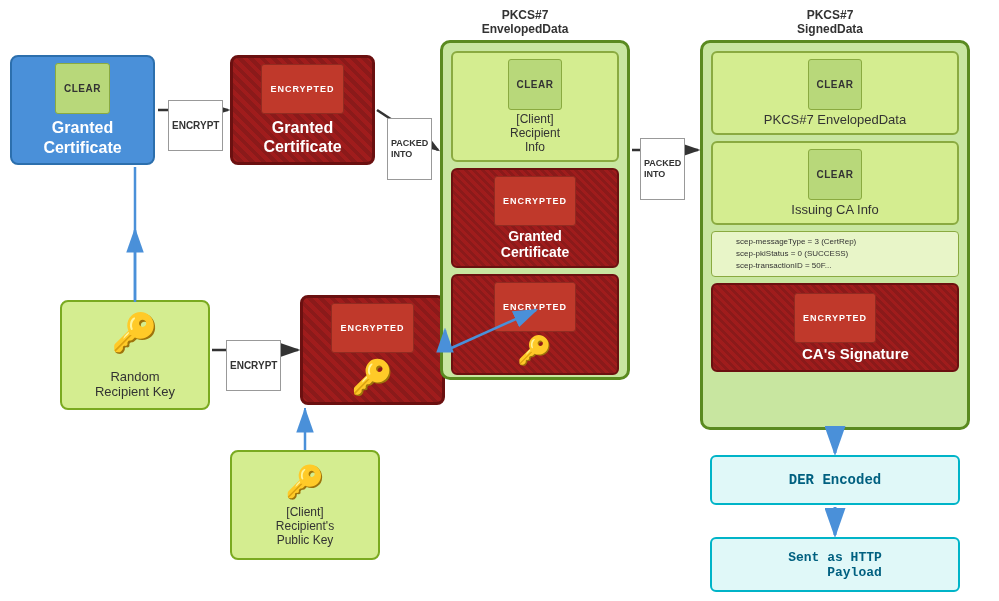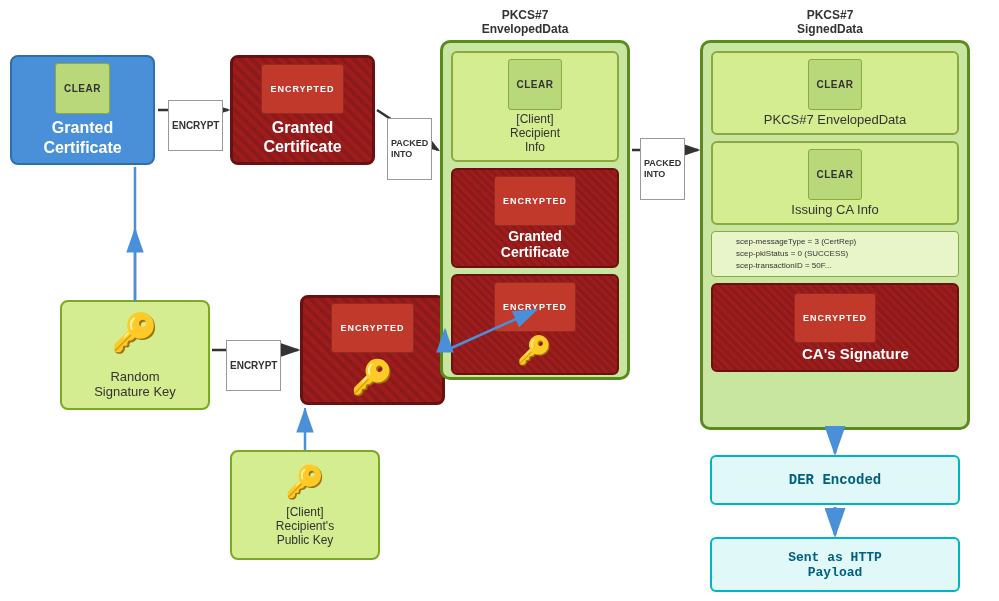--- a/index.html
+++ b/index.html
@@ -201,21 +201,21 @@
     <div style="font-size:16px; font-weight:bold; line-height:1.2; color:#fff;">
       <span>Granted</span><br>
       <span>Certificate</span>
     </div>
   </div>
 
   <div class="box box-sym" style="left:60px; top:300px; width:150px; height:110px; gap:4px;">
     <span style="font-size:38px;">🔑</span>
     <div style="font-size:13px; color:#333;margin-top:10px;">
       <span>Random</span><br>
-      <span>Signature Key</span>
+      <span>Recipient Key</span>
     </div>
   </div>
 
   <div class="box box-darkred" style="left:300px; top:295px; width:145px; height:110px; gap:4px;">
     <span class="badge badge-encrypted">ENCRYPTED</span>
     <span style="font-size:34px;">🔑</span>
   </div>
 
   <div class="box box-client-key" style="left:230px; top:450px; width:150px; height:110px; gap:4px;">
     <span style="font-size:32px; color:#4a90d9;">🔑</span>
@@ -279,21 +279,21 @@
         <span>CA's Signature</span>
       </div>
     </div>
   </div>
 
   <div class="box box-cyan" style="position:absolute; left:710px; top:455px; width:250px; height:50px; display:flex; align-items:center; justify-content:center;">
     <span>DER Encoded</span>
   </div>
 
   <div class="box box-cyan" style="position:absolute; left:710px; top:537px; width:250px; height:55px; display:flex; align-items:center; justify-content:center; font-size:13px;">
-    <span style="white-space:pre-line; text-align:center;">Sent as HTTP
+    <span style="white-space:pre-line; text-align:right;">Sent as HTTP
 Payload</span>
   </div>
 
   <svg class="arrows-svg">
 
     <defs>
       <marker id="arrowBlack" markerWidth="10" markerHeight="7" refX="9" refY="3.5" orient="auto">
         <polygon points="0 0, 10 3.5, 0 7" fill="#333"></polygon>
       </marker>
       <marker id="arrowBlue" markerWidth="10" markerHeight="7" refX="9" refY="3.5" orient="auto">

